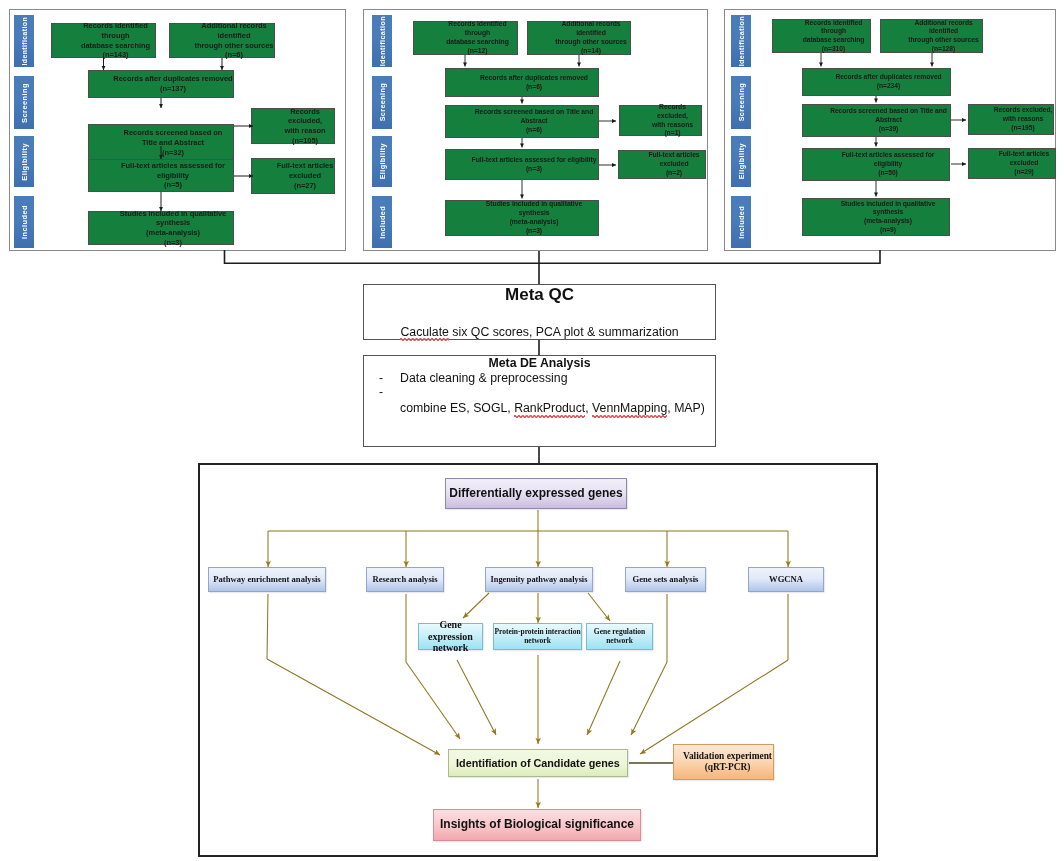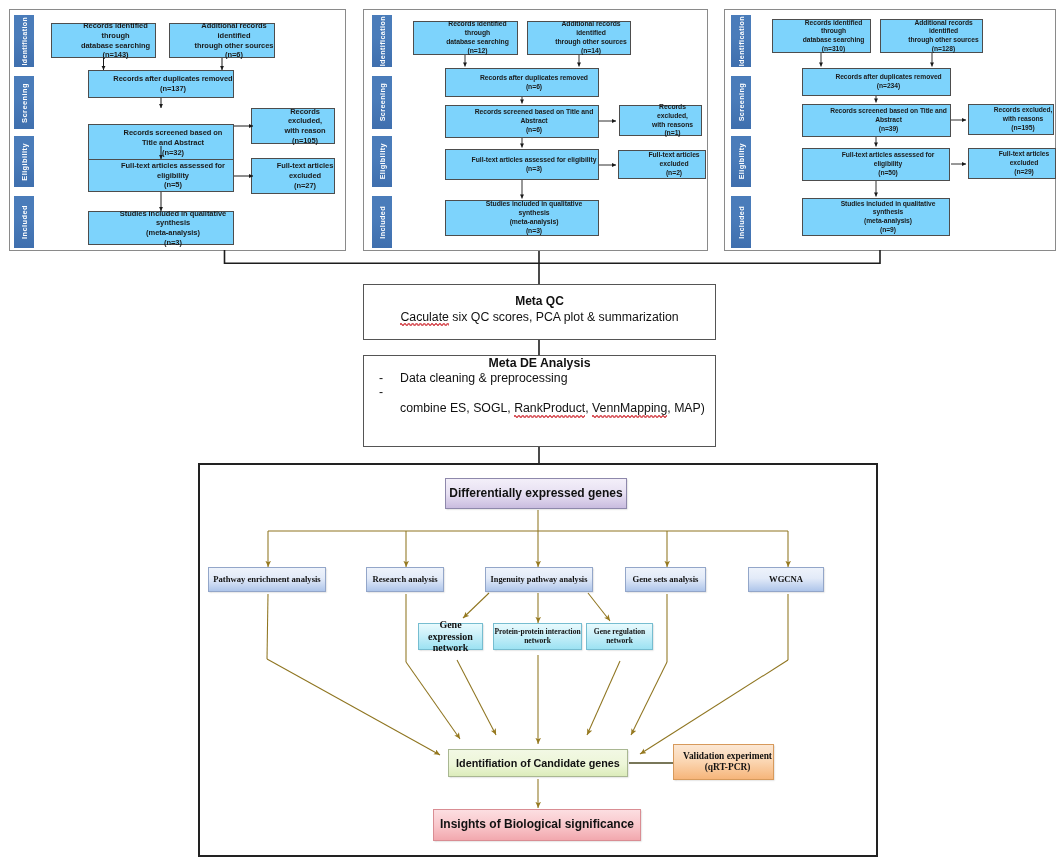--- a/index.html
+++ b/index.html
@@ -8,21 +8,21 @@
      font-family:"Liberation Sans",sans-serif;color:#111;}
 .stage{position:absolute;left:0;top:0;width:1064px;height:861px;}
 
 
 .prisma-panel{position:absolute;box-sizing:border-box;border:1px solid #8a8a8a;background:#fff;}
 .stage-tab{position:absolute;box-sizing:border-box;
   background:linear-gradient(180deg,#4a7cba 0%,#4a7cba 42%,#3f6fae 100%);
   color:#fff;font-weight:bold;display:flex;align-items:center;justify-content:center;}
 .stage-tab span{writing-mode:vertical-rl;transform:rotate(180deg);
   letter-spacing:0.4px;white-space:nowrap;}
-.pbox{position:absolute;box-sizing:border-box;border:1.1px solid #4d4d4d;background:#7dd3fc;
+.pbox{position:absolute;box-sizing:border-box;border:1.1px solid #4d4d4d;background:#15803d;
   display:flex;align-items:center;justify-content:center;text-align:center;
   font-weight:bold;color:#1a1a1a;letter-spacing:-0.05px;padding-left:24px;}
 .pbox > div{line-height:1.30;}
 
 
 .midbox{position:absolute;box-sizing:border-box;border:1.5px solid #555;background:#fff;}
 .mtitle{text-align:center;font-weight:bold;}
 .mbody{text-align:center;}
 .spell{position:relative;display:inline-block;}
 .spell::after{content:"";position:absolute;left:0;right:0;bottom:-1.8px;height:2.8px;
@@ -265,22 +265,22 @@
 
 <svg width="1064" height="300" style="left:0;top:0;">
   <g stroke="#1d1d1d" stroke-width="1.6" fill="none">
     <path d="M224.5,250 L224.5,263.3 L880,263.3 L880,250"></path>
     <path d="M539,251 L539,263"></path>
     <path d="M539,263.3 L539,284"></path>
   </g>
 </svg>
 
 <div class="midbox" style="left:363px;top:284px;width:353px;height:56px;">
-  <div class="mtitle" style="font-size:12px;margin-top:9px;">Meta QC</div>
-  <div class="mbody" style="font-size:12.3px;margin-top:2px;">
+  <div class="mtitle" style="font-size:17px;">Meta QC</div>
+  <div class="mbody" style="font-size:12.3px;margin-top:20px;">
     <span class="spell">Caculate</span><span> six QC scores, PCA plot &amp; summarization</span>
   </div>
 </div>
 
 <div class="midbox" style="left:363px;top:355px;width:353px;height:92px;">
   <div class="mtitle" style="font-size:12.3px;">Meta DE Analysis</div>
   <div style="font-size:12.3px;margin-top:1px;padding-left:15px;display:flex;">
     <span style="width:21px;flex:none;">-</span>
     <span>Data cleaning &amp; preprocessing</span>
   </div>

